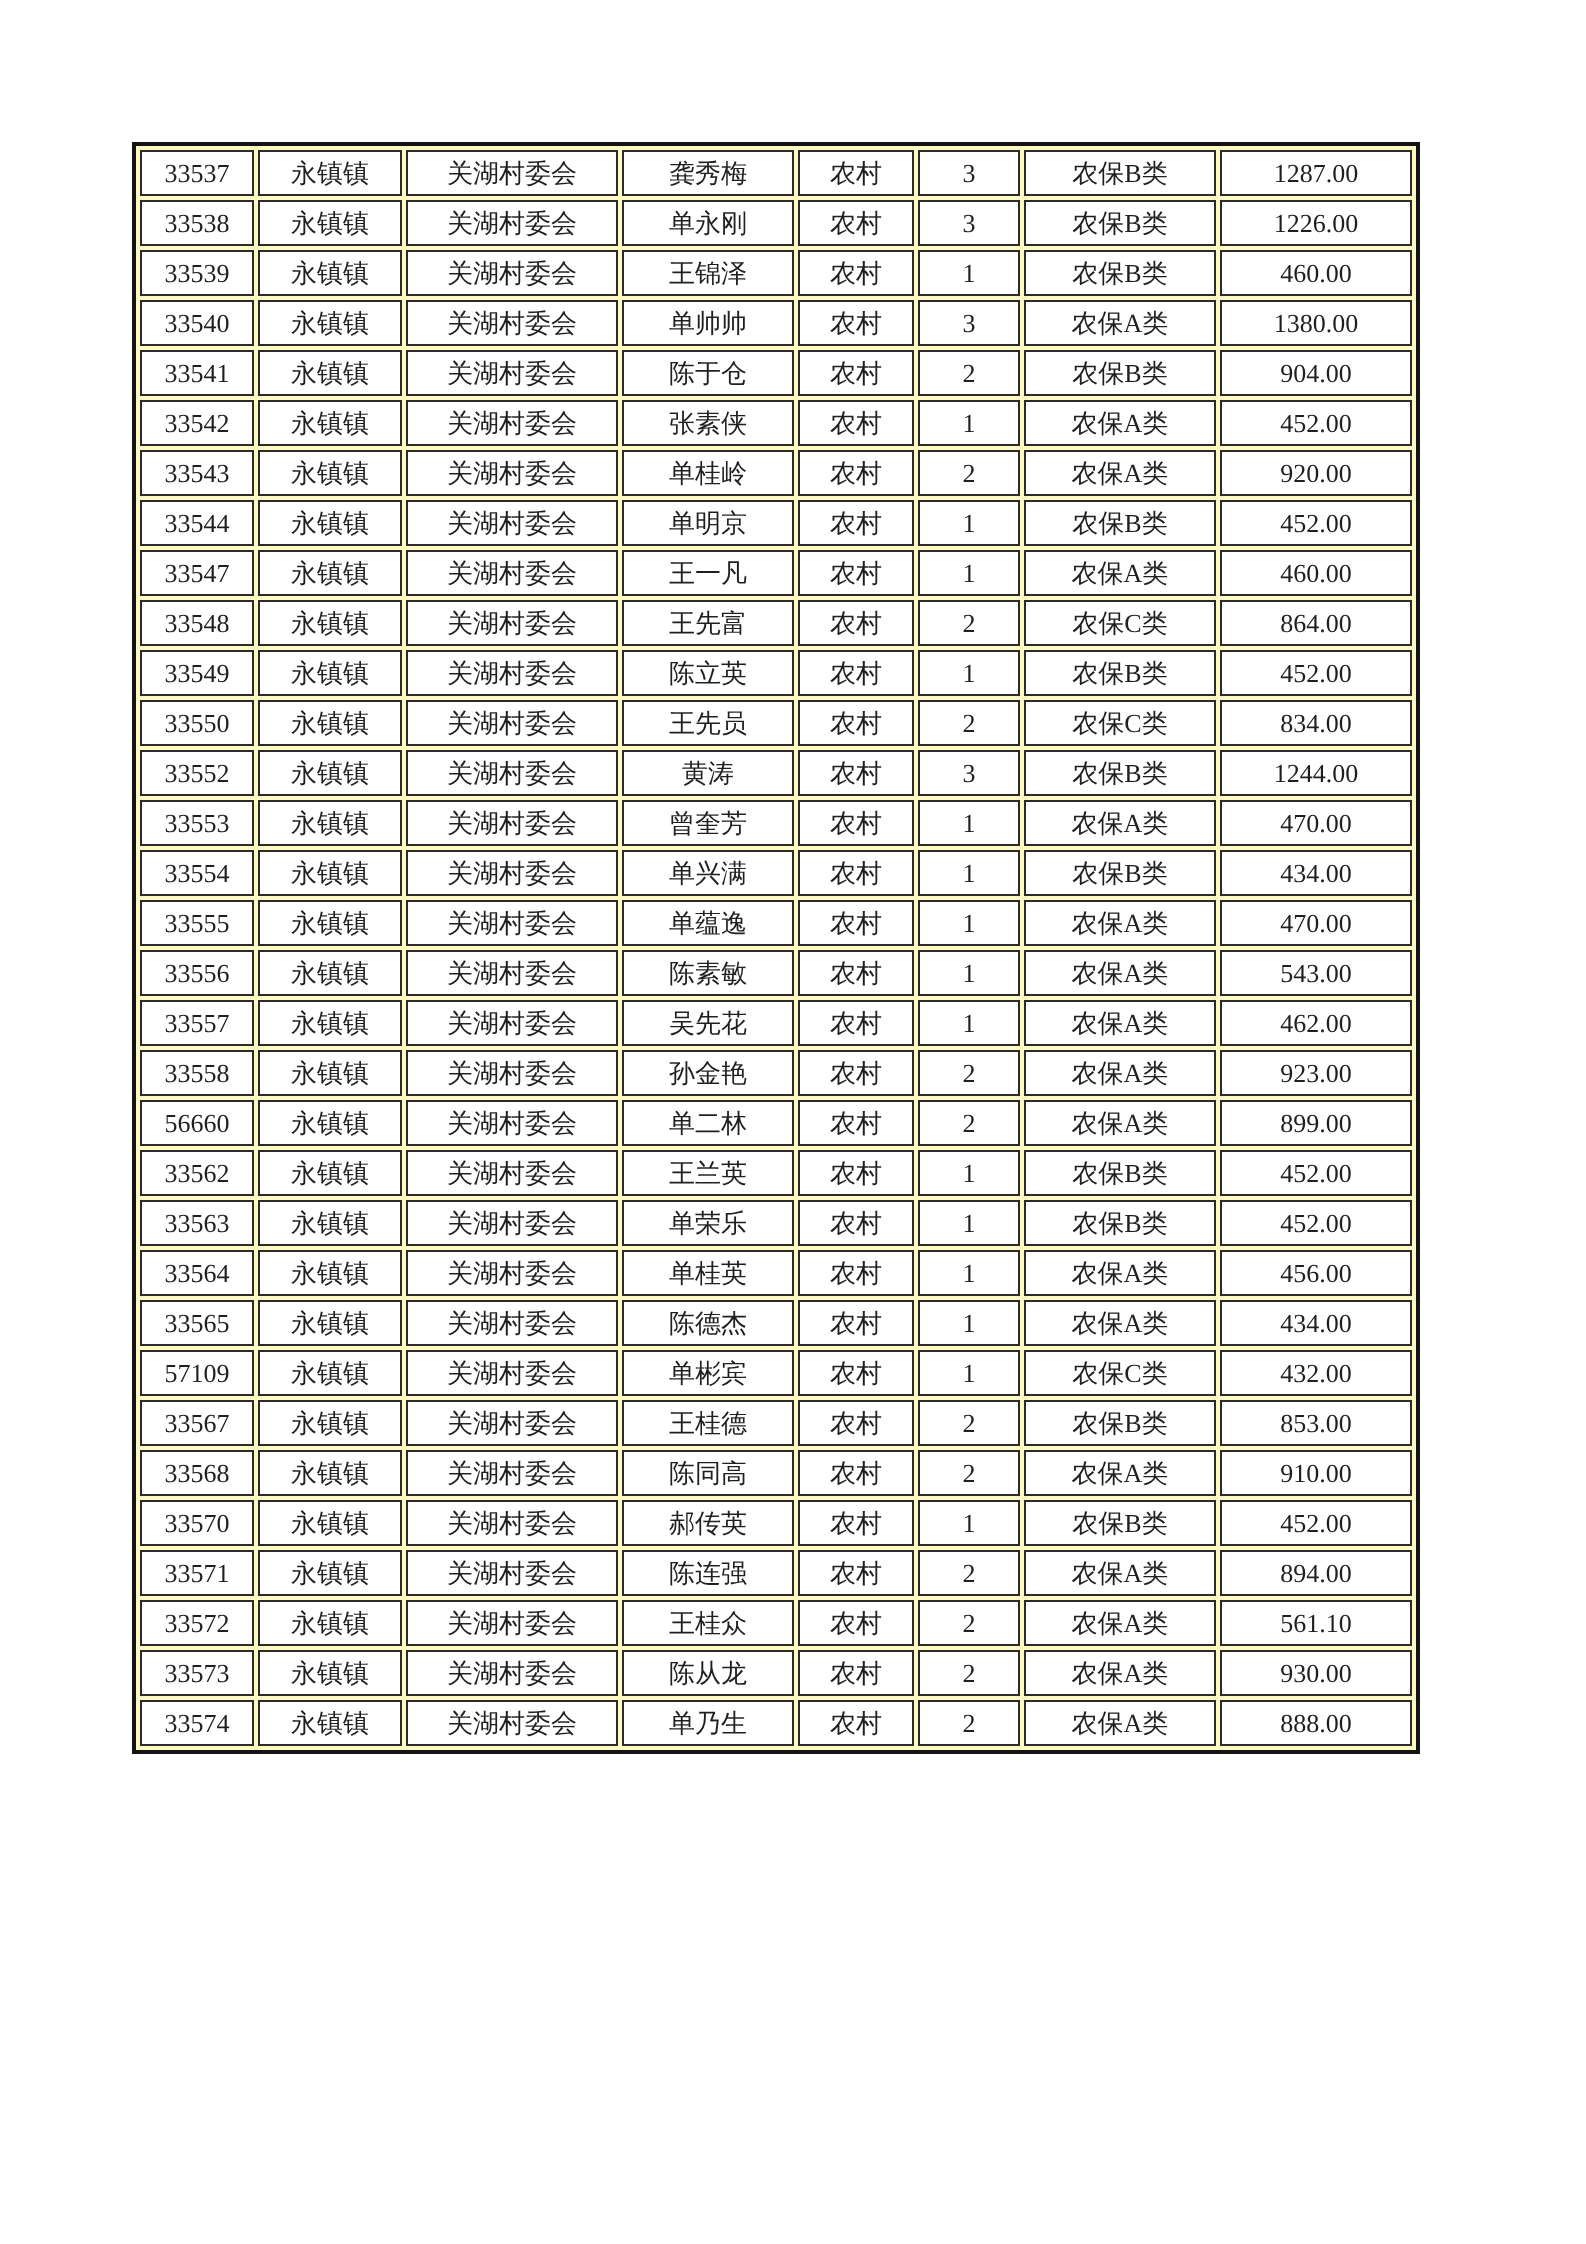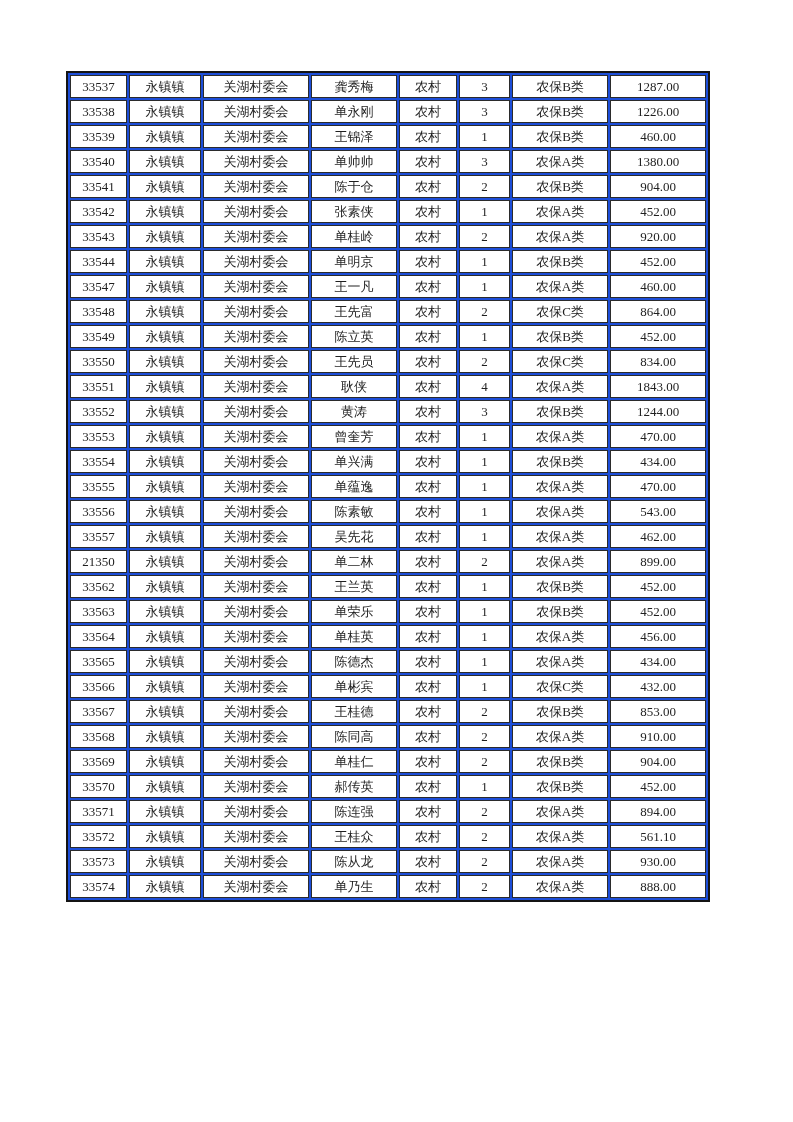--- a/index.html
+++ b/index.html
@@ -22,21 +22,21 @@
   }
   table.data-table {
     position: absolute;
     left: 66px;
     top: 71px;
     width: 644px;
     table-layout: fixed;
     border-collapse: separate;
     border-spacing: 2px;
     border: 2px solid #141414;
-    background: #1d4ed8;
+    background: #fef9c3;
   }
   table.data-table td {
     box-sizing: border-box;
     border: 1px solid #2b2b2b;
     height: 23px;
     padding: 0 2px;
     text-align: center;
     vertical-align: middle;
     font-size: 13px;
     line-height: 21px;
@@ -176,30 +176,20 @@
           <td>33550</td>
           <td>永镇镇</td>
           <td>关湖村委会</td>
           <td>王先员</td>
           <td>农村</td>
           <td>2</td>
           <td>农保C类</td>
           <td>834.00</td>
         </tr>
         <tr>
-          <td>33551</td>
-          <td>永镇镇</td>
-          <td>关湖村委会</td>
-          <td>耿侠</td>
-          <td>农村</td>
-          <td>4</td>
-          <td>农保A类</td>
-          <td>1843.00</td>
-        </tr>
-        <tr>
           <td>33552</td>
           <td>永镇镇</td>
           <td>关湖村委会</td>
           <td>黄涛</td>
           <td>农村</td>
           <td>3</td>
           <td>农保B类</td>
           <td>1244.00</td>
         </tr>
         <tr>
@@ -246,21 +236,31 @@
           <td>33557</td>
           <td>永镇镇</td>
           <td>关湖村委会</td>
           <td>吴先花</td>
           <td>农村</td>
           <td>1</td>
           <td>农保A类</td>
           <td>462.00</td>
         </tr>
         <tr>
-          <td>21350</td>
+          <td>33558</td>
+          <td>永镇镇</td>
+          <td>关湖村委会</td>
+          <td>孙金艳</td>
+          <td>农村</td>
+          <td>2</td>
+          <td>农保A类</td>
+          <td>923.00</td>
+        </tr>
+        <tr>
+          <td>56660</td>
           <td>永镇镇</td>
           <td>关湖村委会</td>
           <td>单二林</td>
           <td>农村</td>
           <td>2</td>
           <td>农保A类</td>
           <td>899.00</td>
         </tr>
         <tr>
           <td>33562</td>
@@ -296,21 +296,21 @@
           <td>33565</td>
           <td>永镇镇</td>
           <td>关湖村委会</td>
           <td>陈德杰</td>
           <td>农村</td>
           <td>1</td>
           <td>农保A类</td>
           <td>434.00</td>
         </tr>
         <tr>
-          <td>33566</td>
+          <td>57109</td>
           <td>永镇镇</td>
           <td>关湖村委会</td>
           <td>单彬宾</td>
           <td>农村</td>
           <td>1</td>
           <td>农保C类</td>
           <td>432.00</td>
         </tr>
         <tr>
           <td>33567</td>
@@ -324,30 +324,20 @@
         </tr>
         <tr>
           <td>33568</td>
           <td>永镇镇</td>
           <td>关湖村委会</td>
           <td>陈同高</td>
           <td>农村</td>
           <td>2</td>
           <td>农保A类</td>
           <td>910.00</td>
-        </tr>
-        <tr>
-          <td>33569</td>
-          <td>永镇镇</td>
-          <td>关湖村委会</td>
-          <td>单桂仁</td>
-          <td>农村</td>
-          <td>2</td>
-          <td>农保B类</td>
-          <td>904.00</td>
         </tr>
         <tr>
           <td>33570</td>
           <td>永镇镇</td>
           <td>关湖村委会</td>
           <td>郝传英</td>
           <td>农村</td>
           <td>1</td>
           <td>农保B类</td>
           <td>452.00</td>

